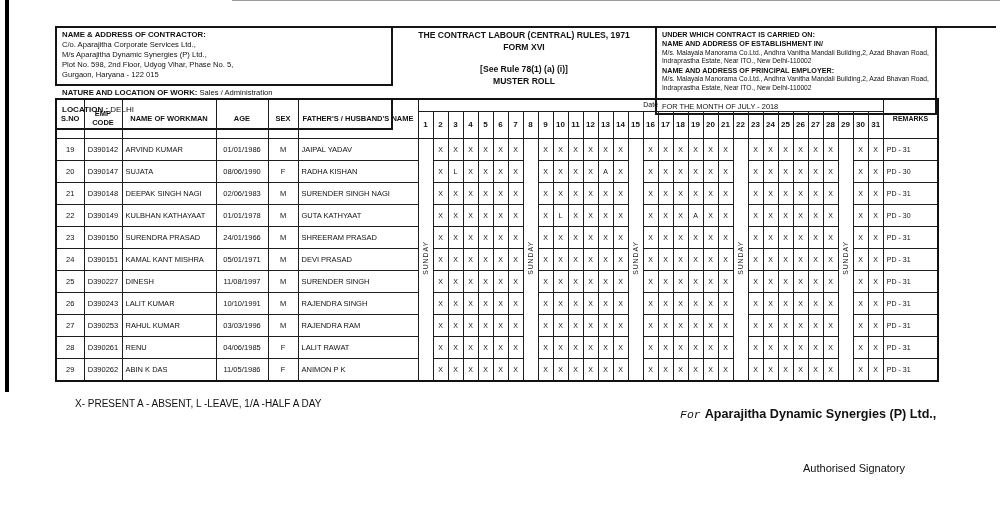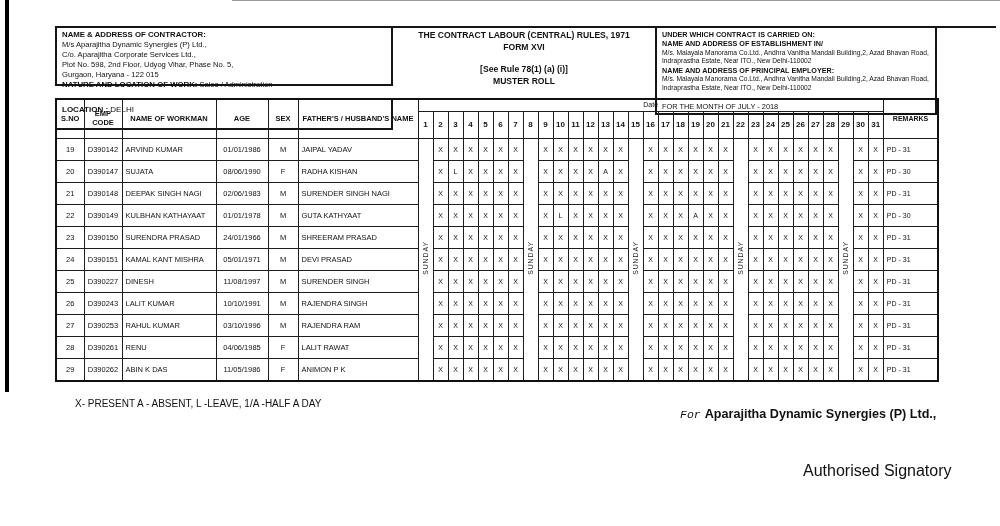--- a/index.html
+++ b/index.html
@@ -8,21 +8,21 @@
 
   
   .scan-bar{position:absolute;left:5px;top:0;width:4px;height:392px;background:#000}
   .top-faint-line{position:absolute;left:232px;top:0;width:768px;height:1px;background:#9a9a9a}
   .doc-top-line{position:absolute;left:55px;top:26px;width:941px;height:2px;background:#161616}
 
   
   .box{position:absolute;box-sizing:border-box;border:2px solid #141414;background:#fff}
   .contractor-box{left:55px;top:26px;width:338px;height:60px;padding:2px 5px;font-size:7.6px;line-height:1.32}
   .contractor-box .b{font-weight:bold;font-size:7.8px}
-  .nature-line{}
+  .nature-line{margin-top:8px}
   .location-box{left:55px;top:100px;width:338px;height:30px;border-top:none;padding:5px 5px;font-size:8px}
   .location-box .b{font-weight:bold}
 
   .title-block{position:absolute;left:393px;top:29px;width:262px;text-align:center;
                font-weight:bold;font-size:8.6px;line-height:1.45}
   .title-gap{height:9px}
 
   .estab-box{left:655px;top:26px;width:282px;height:89px;padding:2px 5px;font-size:7.2px;line-height:1.3}
   .estab-box .b{font-weight:bold}
   .estab-box .addr{font-size:6.7px;white-space:nowrap;overflow:hidden}
@@ -43,33 +43,33 @@
   td.remarks{font-size:7px}
   td.sunday{border-top:1px solid #1d1d1d;border-bottom:1px solid #1d1d1d}
   .vtext{display:inline-block;writing-mode:vertical-rl;transform:rotate(180deg);
          font-size:6.8px;letter-spacing:1px;color:#222}
 
   
   .legend{position:absolute;left:75px;top:398px;font-size:10px}
   .signature{position:absolute;left:680px;top:407px;font-size:12.6px;font-weight:bold;white-space:nowrap}
   .signature .for{font-family:Liberation Mono, monospace;font-style:italic;font-weight:normal;
                   font-size:11.5px;margin-right:4px}
-  .signatory{position:absolute;left:803px;top:462px;font-size:16px}
+  .signatory{position:absolute;left:803px;top:462px;font-size:11px}
 </style>
 </head>
 <body>
 
 <div class="scan-bar"></div>
 <div class="top-faint-line"></div>
 <div class="doc-top-line"></div>
 
 <div class="box contractor-box">
   <div class="b">NAME &amp; ADDRESS OF CONTRACTOR:</div>
+  <div>C/o. Aparajitha Corporate Services Ltd.,</div>
   <div>M/s Aparajitha Dynamic Synergies (P) Ltd.,</div>
-  <div>C/o. Aparajitha Corporate Services Ltd.,</div>
   <div>Plot No. 598, 2nd Floor, Udyog Vihar, Phase No. 5,</div>
   <div>Gurgaon, Haryana - 122 015</div>
   <div class="nature-line">
     <span class="b">NATURE AND LOCATION OF WORK:</span>
     <span>Sales / Administration</span>
   </div>
 </div>
 
 <div class="box location-box">
   <span class="b">LOCATION :</span>
@@ -464,21 +464,21 @@
         <td class="mark">X</td>
         <td class="mark">X</td>
         <td class="mark">X</td>
         <td class="mark">X</td>
         <td class="left remarks">PD - 31</td>
       </tr>
       <tr class="data">
         <td>27</td>
         <td>D390253</td>
         <td class="left">RAHUL KUMAR</td>
-        <td>03/10/1996</td>
+        <td>03/03/1996</td>
         <td>M</td>
         <td class="left">RAJENDRA RAM</td>
         <td class="mark">X</td>
         <td class="mark">X</td>
         <td class="mark">X</td>
         <td class="mark">X</td>
         <td class="mark">X</td>
         <td class="mark">X</td>
         <td class="mark">X</td>
         <td class="mark">X</td>

